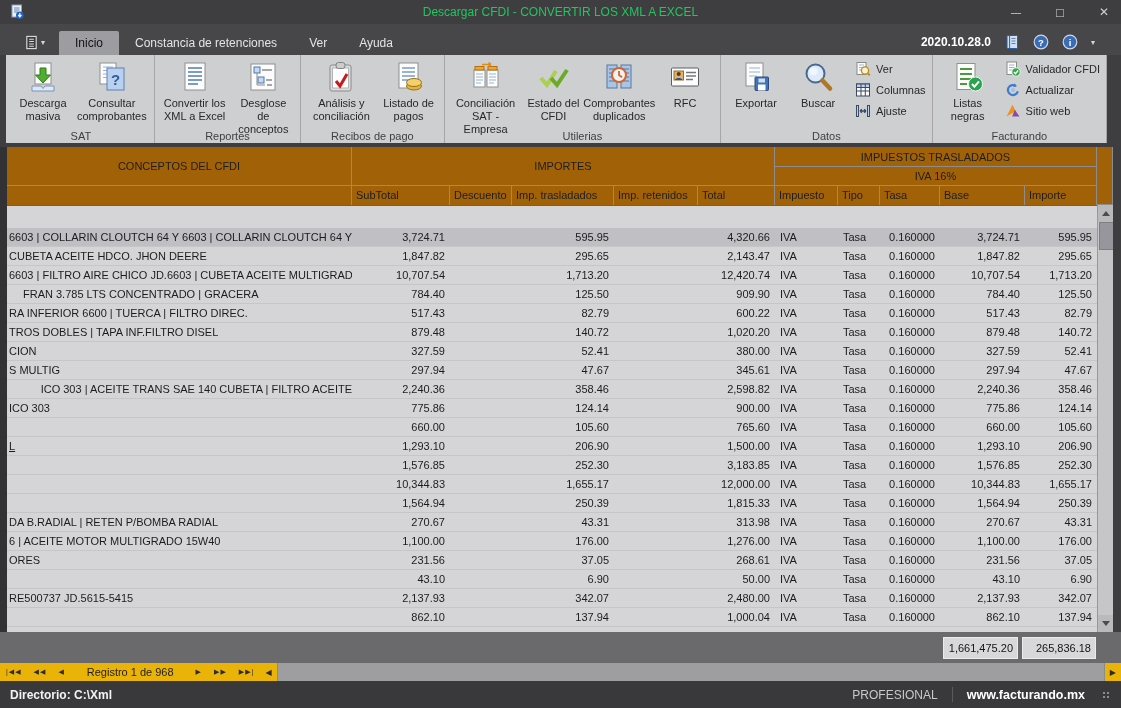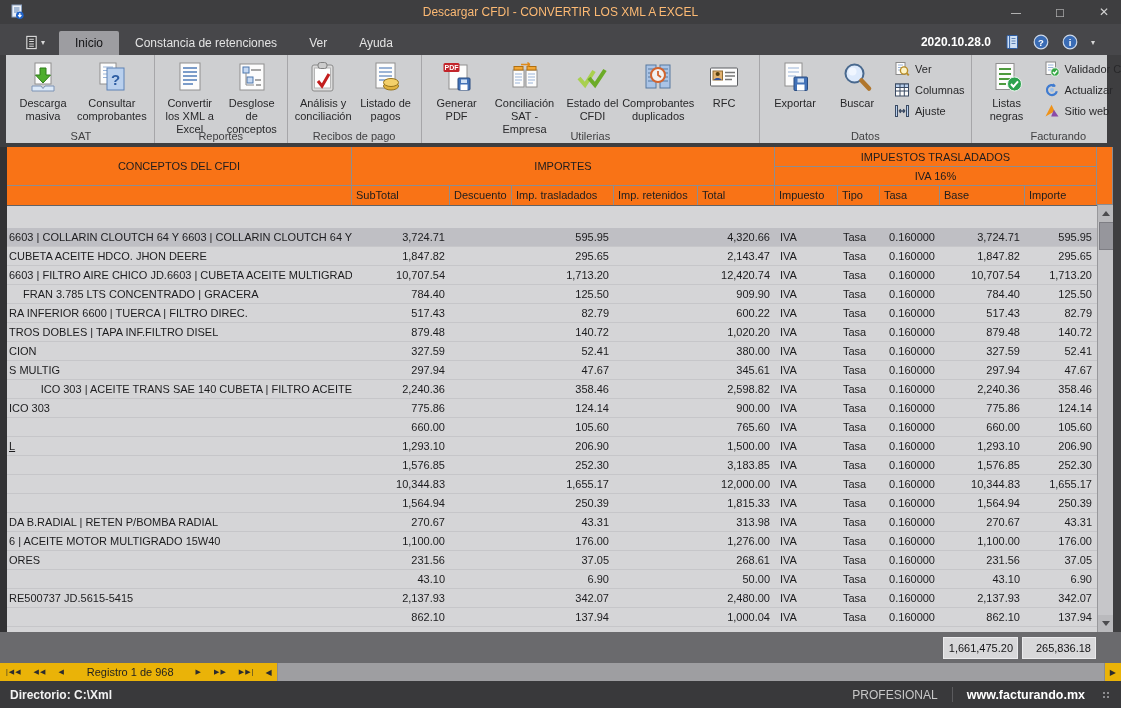--- a/index.html
+++ b/index.html
@@ -3,21 +3,21 @@
 <meta charset="utf-8">
 <style>
   html,body{margin:0;padding:0}
   body{width:1121px;height:708px;position:relative;overflow:hidden;background:#3e3e40;
        font-family:"Liberation Sans","DejaVu Sans",sans-serif;-webkit-font-smoothing:antialiased}
   svg{display:block;width:100%;height:100%}
 
   
   #titlebar{position:absolute;left:0;top:0;width:1121px;height:24px;background:#3e3e40;display:flex;align-items:center}
   #app-icon{width:16px;height:16px;margin-left:9px}
-  #win-title{position:absolute;left:0;right:0;text-align:center;font-size:12px;color:#fdba74}
+  #win-title{position:absolute;left:0;right:0;text-align:center;font-size:12px;color:#22c55e}
   #winbtns{position:absolute;right:10px;top:0;height:24px;display:flex;align-items:center;gap:30px;color:#d2d2d2}
   .wbtn{width:14px;text-align:center;font-size:12px;cursor:default}
   .wbtn-min::before{content:"—";font-size:10px}
   .wbtn-max::before{content:"□";font-size:13px}
   .wbtn-close::before{content:"✕";font-size:12px}
 
   
   #tabbar{position:absolute;left:0;top:24px;width:1121px;height:31px;background:#47474a;display:flex;align-items:flex-end}
   #menu-btn{display:flex;align-items:center;margin:0 0 5px 24px;gap:2px}
   #menu-btn .icon16{width:15px;height:15px}
@@ -38,21 +38,21 @@
   .rlabel{font-size:11px;line-height:13px;text-align:center;color:#28282a}
   .rcap{position:absolute;bottom:1px;left:0;right:0;text-align:center;font-size:11px;color:#3f3f41}
   .rsmall{display:flex;flex-direction:column;gap:5px;margin:4px 2px 0 6px}
   .rbtn-small{display:flex;align-items:center;gap:5px;font-size:11px;color:#28282a;cursor:default;white-space:nowrap}
   .icon16{width:16px;height:16px;flex:none}
 
   
   #grid{position:absolute;left:0;top:147px;width:1121px;height:485px;background:#d5d5d7}
   #grid-left{position:absolute;left:0;top:0;width:7px;height:485px;background:#323234}
   #grid-rightedge{position:absolute;left:1113px;top:0;width:8px;height:485px;background:#3e3e40}
-  #grid-header{position:absolute;left:7px;top:0;width:1106px;height:58px;background:#f97316}
+  #grid-header{position:absolute;left:7px;top:0;width:1106px;height:58px;background:#a16207}
   .band{position:absolute;box-sizing:border-box;border-right:1px solid #8d8d90;border-bottom:1px solid #8d8d90;
         display:flex;align-items:center;justify-content:center;font-size:11px;color:#1d1d1f}
   #band-conceptos{left:0;top:0;width:345px;height:39px}
   #band-importes{left:345px;top:0;width:423px;height:39px}
   #band-impuestos{left:768px;top:0;width:322px;height:20px}
   #band-iva{left:768px;top:20px;width:322px;height:19px}
   #band-filler{left:1090px;top:0;width:16px;height:58px}
   #colhead{position:absolute;left:0;top:39px;height:19px;display:flex}
   .hcell{box-sizing:border-box;border-right:1px solid #8d8d90;height:19px;line-height:18px;font-size:11px;
          color:#1d1d1f;padding-left:4px;overflow:hidden;white-space:nowrap;cursor:default}
@@ -239,33 +239,20 @@
           <span class="rlabel">Listado de pagos</span>
         </div>
       </div>
       <div class="rcap">Recibos de pago</div>
     </div>
     <div class="rgroup">
       <div class="rbtns">
         <div class="rbtn-big">
           <span class="icon32">
             <svg viewBox="0 0 32 32">
-              <rect x="8" y="4" width="18" height="24" fill="#fcfcfc" stroke="#909090"></rect>
-              <rect x="2.5" y="2" width="16" height="9" rx="1.5" fill="#c2242a"></rect>
-              <text x="10.5" y="9.2" text-anchor="middle" font-size="7" font-weight="bold" fill="#fff">PDF</text>
-              <rect x="17" y="17" width="12" height="12" rx="1" fill="#4272b8" stroke="#2a4c80"></rect>
-              <rect x="19.5" y="23.5" width="7" height="5.5" fill="#fff"></rect>
-              <rect x="20" y="18.5" width="6" height="3.5" fill="#cfe0f4"></rect>
-            </svg>
-          </span>
-          <span class="rlabel">Generar PDF</span>
-        </div>
-        <div class="rbtn-big">
-          <span class="icon32">
-            <svg viewBox="0 0 32 32">
               <rect x="4" y="9" width="11" height="17" fill="#fcfcfc" stroke="#909090"></rect>
               <rect x="17" y="9" width="11" height="17" fill="#fcfcfc" stroke="#909090"></rect>
               <path d="M6 13h7M6 16h7M6 19h7M6 22h5M19 13h7M19 16h7M19 19h7M19 22h5" stroke="#9ab4d8"></path>
               <rect x="5" y="5.5" width="9" height="3.5" fill="#f2a735" stroke="#b06f10"></rect>
               <rect x="18" y="5.5" width="9" height="3.5" fill="#f2a735" stroke="#b06f10"></rect>
               <path d="M12 3.5h9m0 0-2.5-2M21 3.5l-2.5 2" stroke="#e08a1a" stroke-width="1.6" fill="none"></path>
             </svg>
           </span>
           <span class="rlabel">Conciliación SAT - Empresa</span>
         </div>

